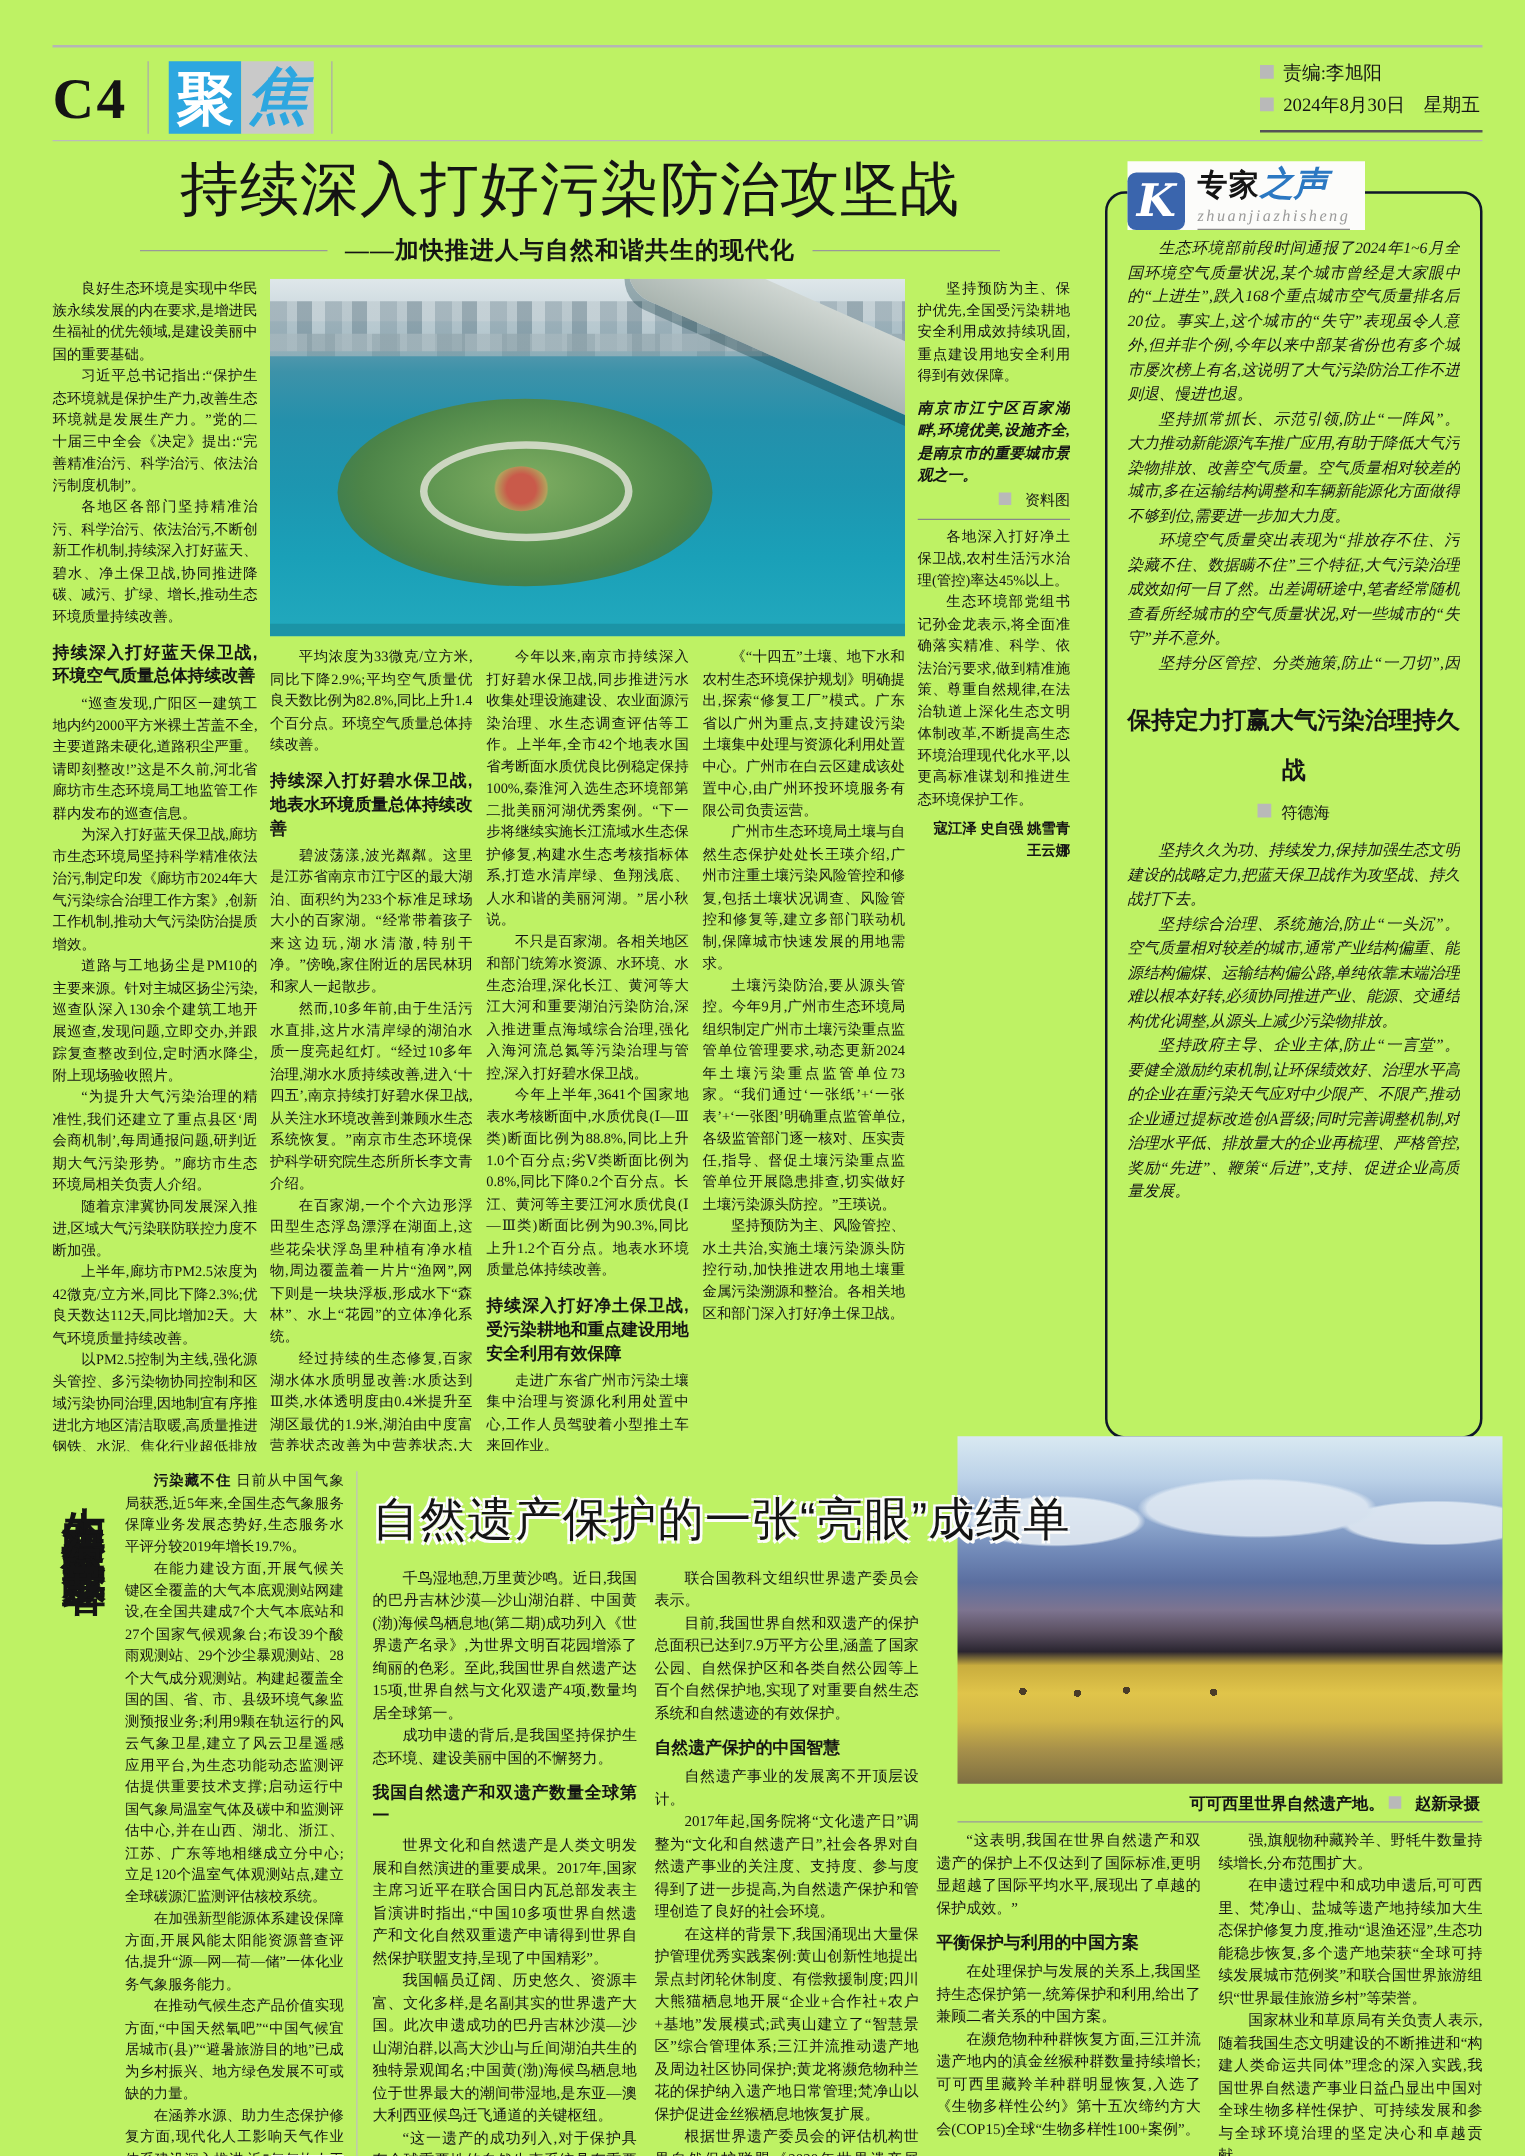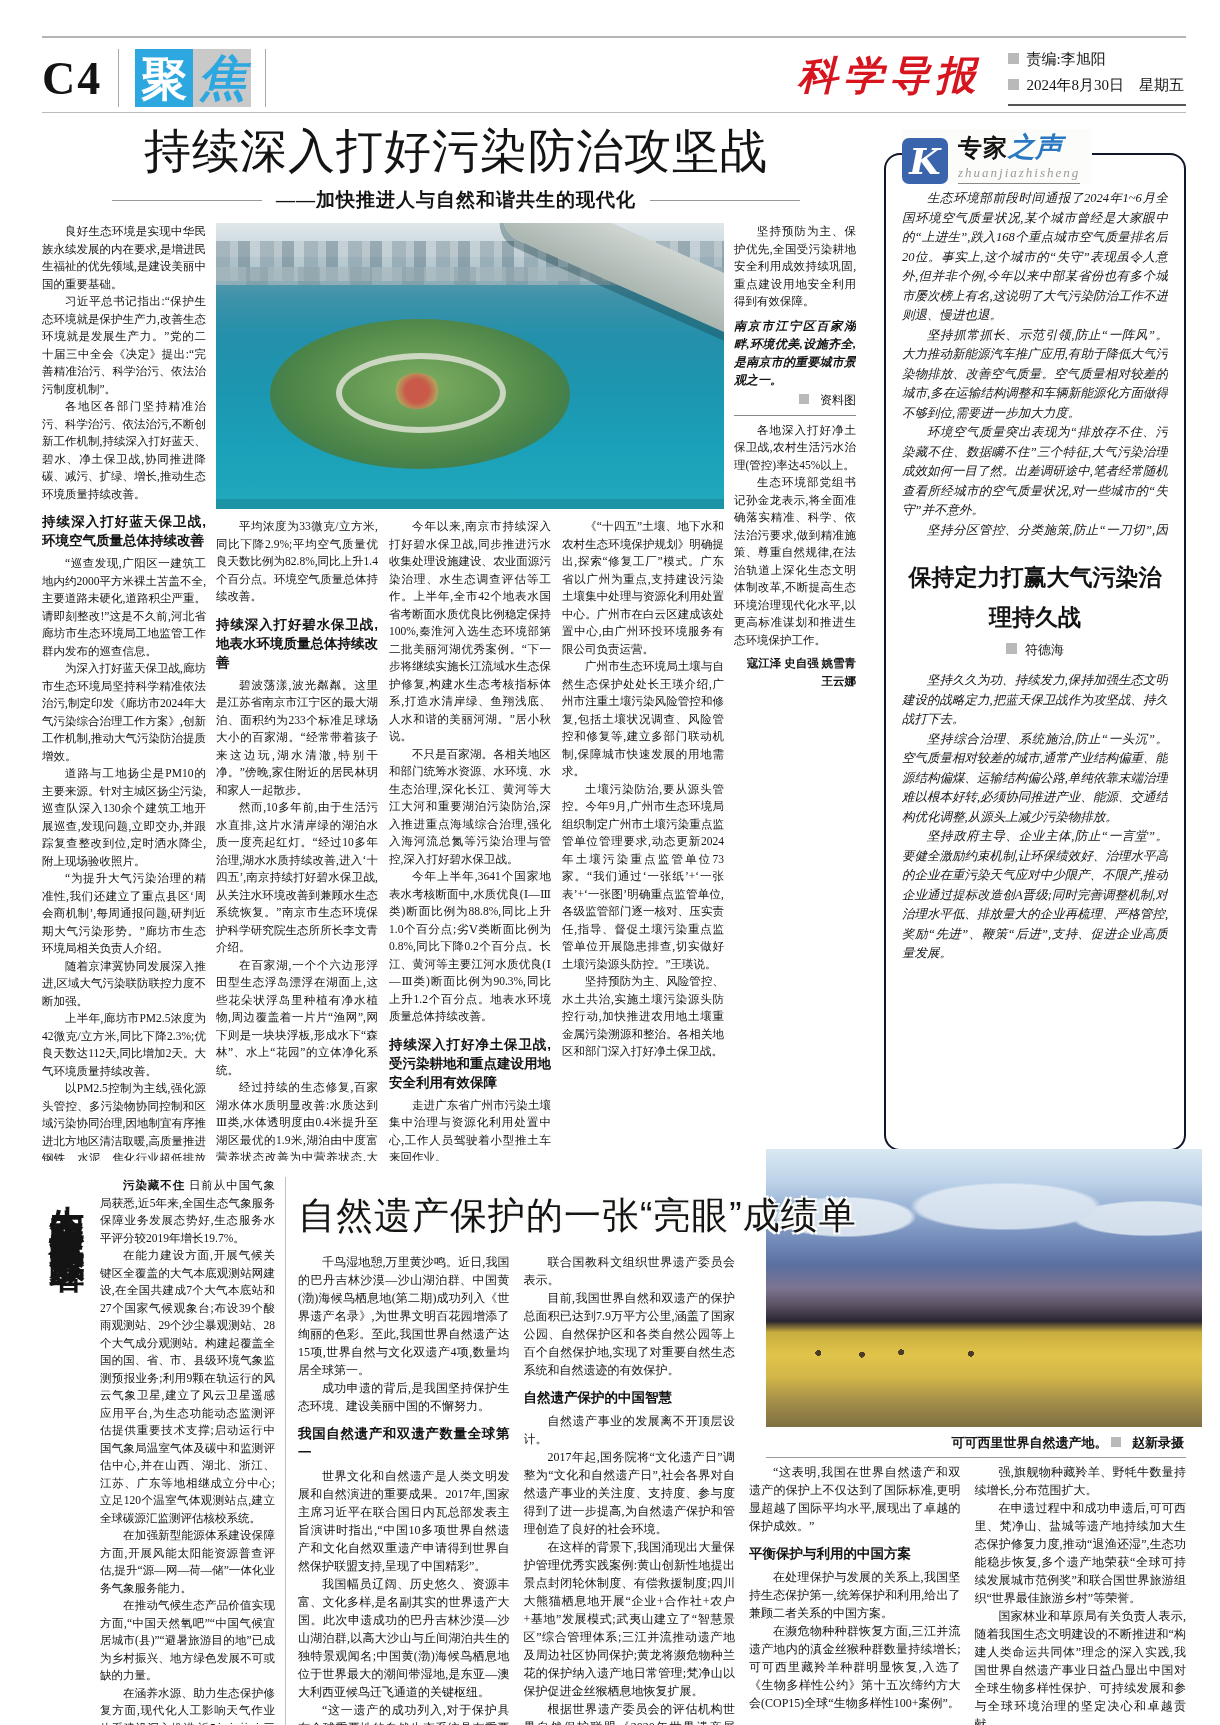--- a/index.html
+++ b/index.html
@@ -1,19 +1,19 @@
 <!DOCTYPE html>
 <html><head>
 <meta charset="utf-8">
 <style>
   * { margin:0; padding:0; box-sizing:border-box; }
   html,body { background:#e8e8e8; }
   .page {
     position:relative; width:1220px; height:1725px; margin:0 auto;
-    background:#ffffff; color:#141414; overflow:hidden;
+    background:#bef264; color:#141414; overflow:hidden;
     font-family:"Liberation Serif","DejaVu Serif",serif;
   }
   .inner { padding:0 34px 0 42px; }
 
   
   .hdr-topline { border-top:2px solid #b5b5b5; margin:36px 0 0; }
   .hdr { display:flex; align-items:flex-end; justify-content:space-between; height:72px; }
   .hdr-left { display:flex; align-items:center; height:64px; }
   .edition { font-size:46px; font-weight:bold; letter-spacing:2px; padding-right:16px; }
   .vline { width:1px; height:58px; background:#aaa; margin:0 14px 0 0; }
@@ -83,21 +83,21 @@
   .k-logo { width:46px; height:46px; background:#3a65ad; border-radius:7px; color:#fff;
     font-size:36px; font-weight:bold; font-style:italic; text-align:center; line-height:46px;
     font-family:"DejaVu Serif",serif; margin-right:10px; }
   .zj-zh { font-size:24px; font-weight:bold; font-family:"Liberation Sans",sans-serif; letter-spacing:1px; }
   .zj-sheng { font-size:27px; font-weight:bold; font-style:italic; color:#2b78c2; font-family:"DejaVu Serif",serif; }
   .zj-py { font-size:13px; font-style:italic; color:#9a9a9a; letter-spacing:2px; display:block; }
   .zj-txtwrap { border-bottom:1px solid #888; padding-bottom:2px; }
   .expert .ncol { font-style:italic; font-size:12.5px; line-height:19.5px; }
   .expert-mid { text-align:center; margin:16px 0 6px; }
   .expert-mid-title { font-family:"Liberation Sans","DejaVu Sans",sans-serif; font-weight:bold;
-    font-size:23px; line-height:40px; font-style:normal; }
+    font-size:19px; line-height:40px; font-style:normal; }
   .expert-byline { text-align:center; font-size:13px; margin:4px 0 12px; font-style:normal; }
   .sec1 { height:352px; overflow:hidden; }
   .sec2 { height:430px; overflow:hidden; }
 
   
   .bottom-row { display:flex; gap:12px; margin-top:16px; height:568px; }
   .bl-block { width:244px; display:flex; gap:10px; border-right:1px solid #c0c0c0; padding-right:10px; }
   .v-title { writing-mode:vertical-rl; text-orientation:upright; font-size:35px; font-weight:bold;
     letter-spacing:4px; line-height:48px; width:48px; height:100%; font-family:"Liberation Serif",serif; }
   .bl-text { flex:1; position:relative; }
@@ -139,21 +139,20 @@
       <div class="hdr-left">
         <div class="edition">C4</div>
         <div class="vline"></div>
         <div class="logo">
           <span class="logo-ju">聚</span>
           <span class="logo-jiao">焦</span>
         </div>
         <div class="vline" style="margin-left:14px"></div>
       </div>
       <div class="hdr-right">
-        <div class="masthead">科学导报</div>
         <div class="hdr-info">
           <div><span class="sq"></span><span>责编:李旭阳</span></div>
           <div><span class="sq"></span><span>2024年8月30日　星期五</span></div>
         </div>
       </div>
     </div>
     <div class="hdr-botline"></div>
 
     <div class="main-row">
       <div class="art-main">

